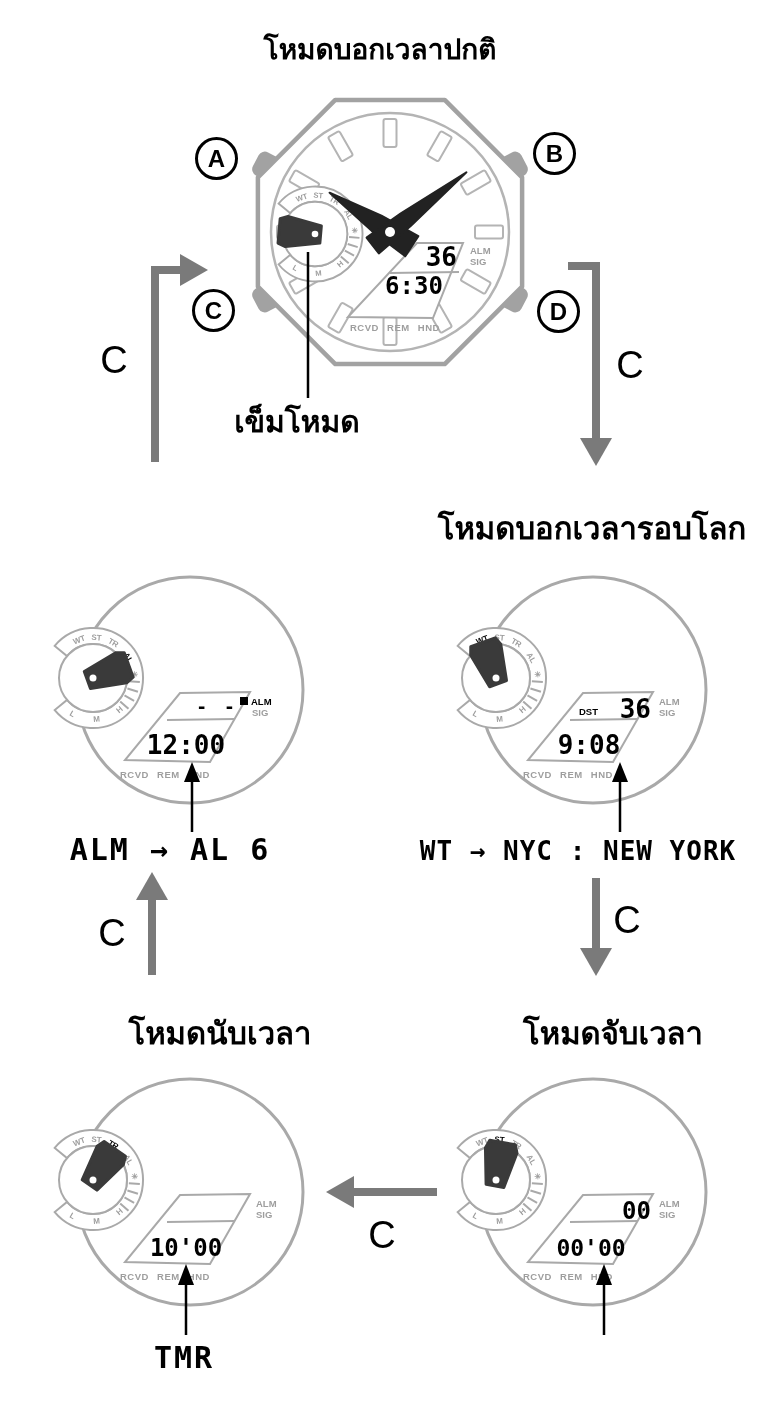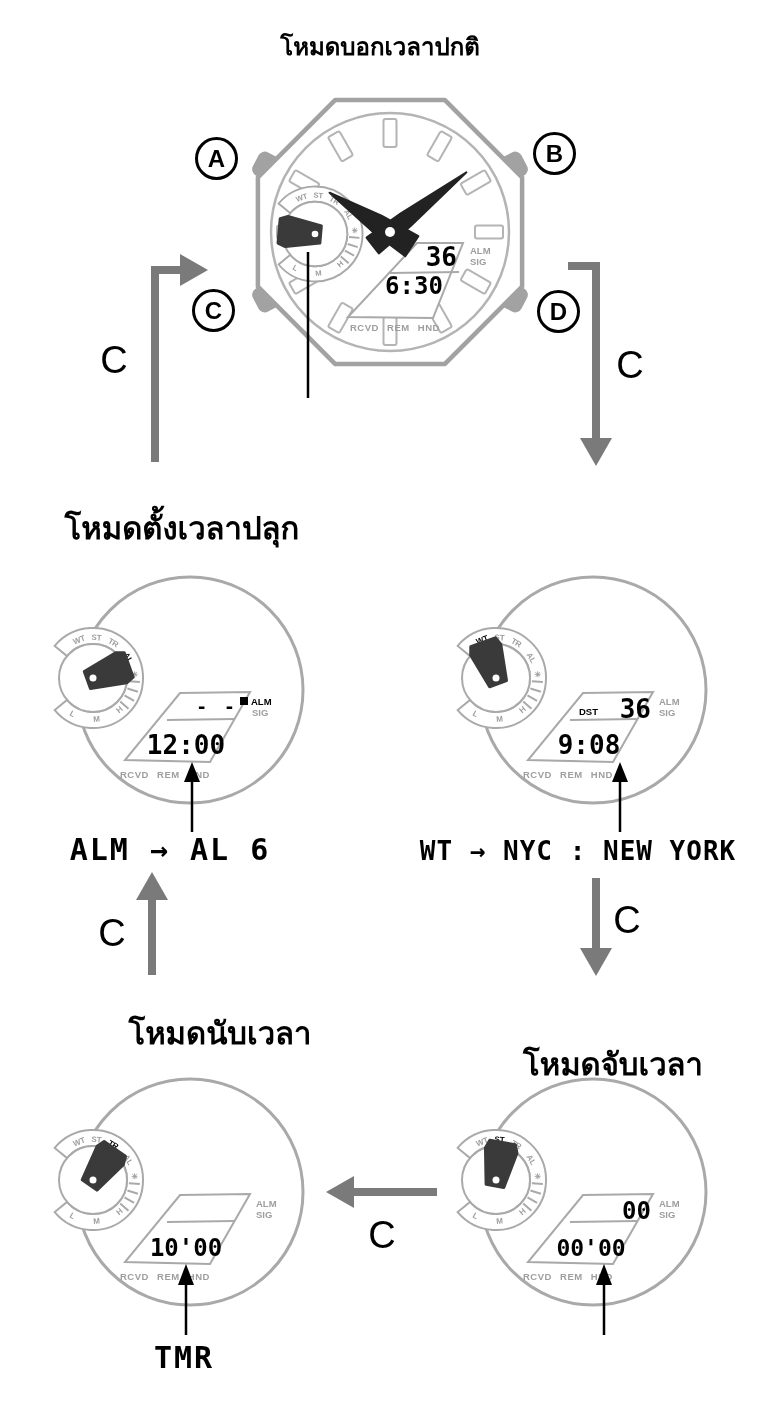--- a/index.html
+++ b/index.html
@@ -1,19 +1,19 @@
 <!DOCTYPE html>
 <html><head>
 <meta charset="utf-8">
 <style>
   html,body{margin:0;padding:0;background:#fff}
   .stage{position:relative;width:767px;height:1402px;background:#fff;overflow:hidden;
          font-family:"Liberation Sans",sans-serif;color:#000}
   .abs{position:absolute}
-  .title{font-weight:bold;font-size:24px;white-space:nowrap;transform:translateX(-50%)}
+  .title{font-weight:bold;font-size:28px;white-space:nowrap;transform:translateX(-50%)}
   .small-title{font-size:31px}
   .caption{font-family:"DejaVu Sans Mono",monospace;font-weight:bold;font-size:30px;
            letter-spacing:2px;white-space:pre;transform:translateX(-50%)}
   .caption-long{font-size:26px;letter-spacing:1px}
   .c-label{font-size:38px;font-weight:400;transform:translate(-50%,-50%)}
   .btn{width:37px;height:37px;border:3.5px solid #000;border-radius:50%;background:#fff;
        display:flex;align-items:center;justify-content:center;font-weight:bold;font-size:24px}
   svg{position:absolute;left:0;top:0}
   .case{fill:#fff;stroke:#a2a2a2;stroke-width:4.5;stroke-linejoin:round}
   .bezel{fill:none;stroke:#b4b4b4;stroke-width:2.5}
@@ -245,24 +245,25 @@
       <line class="flow" x1="152" y1="975" x2="152" y2="898"></line>
       <polygon class="flow-head" points="152,872 136,900 168,900"></polygon>
       <line class="flow" x1="596" y1="878" x2="596" y2="950"></line>
       <polygon class="flow-head" points="596,976 580,948 612,948"></polygon>
       <line class="flow" x1="437" y1="1192" x2="350" y2="1192"></line>
       <polygon class="flow-head" points="326,1192 354,1176 354,1208"></polygon>
     </g>
   </svg>
 
   <div class="abs title" style="left:380px;top:27px">โหมดบอกเวลาปกติ</div>
-  <div class="abs title small-title" style="left:182px;top:503px">โหมดตั้งเวลาปลุก</div>
+  <div class="abs title small-title" style="left:592px;top:503px">โหมดบอกเวลารอบโลก</div>
   <div class="abs title small-title" style="left:220px;top:1008px">โหมดนับเวลา</div>
-  <div class="abs title small-title" style="left:613px;top:1039px">โหมดจับเวลา</div>
-
+  <div class="abs title small-title" style="left:613px;top:1008px">โหมดจับเวลา</div>
+
+  <div class="abs title" style="left:297px;top:398px;font-size:30px">เข็มโหมด</div>
 
   <div class="abs btn" style="left:195px;top:137px">A</div>
   <div class="abs btn" style="left:533px;top:132px">B</div>
   <div class="abs btn" style="left:192px;top:289px">C</div>
   <div class="abs btn" style="left:537px;top:290px">D</div>
 
   <div class="abs c-label" style="left:114px;top:360px">C</div>
   <div class="abs c-label" style="left:630px;top:365px">C</div>
   <div class="abs c-label" style="left:112px;top:933px">C</div>
   <div class="abs c-label" style="left:627px;top:920px">C</div>

